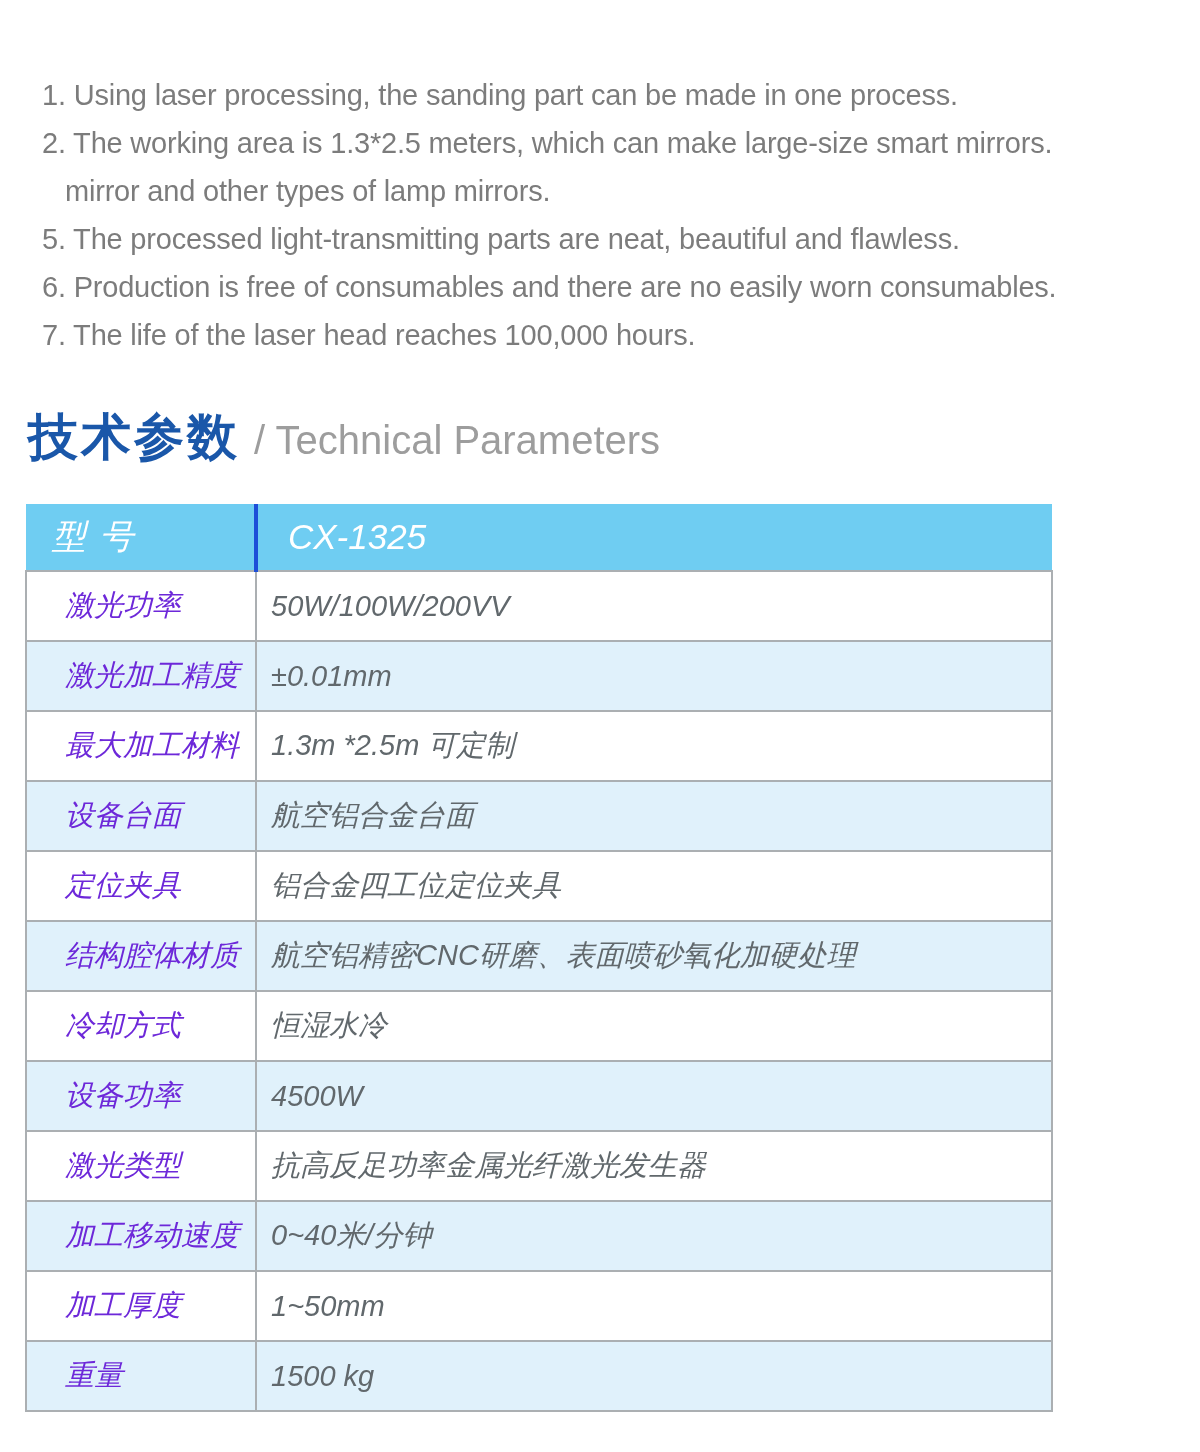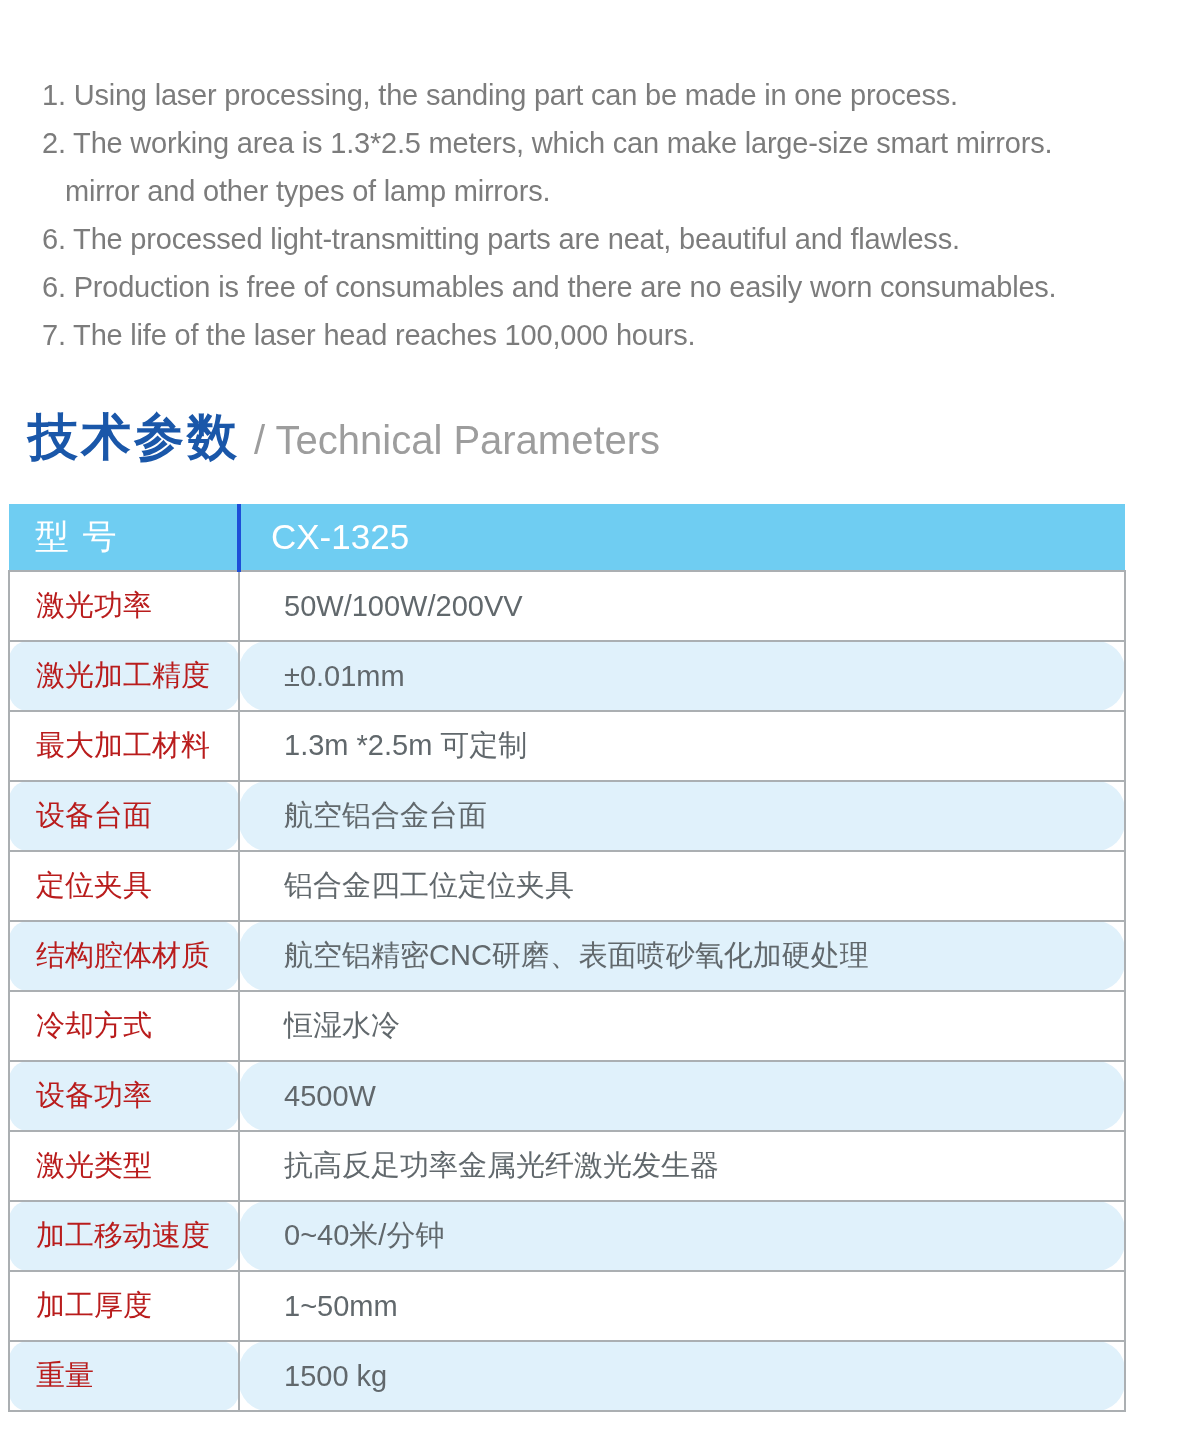--- a/index.html
+++ b/index.html
@@ -44,24 +44,25 @@
     letter-spacing: 3px;
   }
   .heading-en {
     font-size: 40px;
     font-weight: 300;
     color: #9d9d9d;
   }
 
   
   table.spec-table {
-    margin: 34px 0 0 8px;
-    width: 1118px;
+    margin: 34px 0 0 25px;
+    width: 1028px;
     border-collapse: collapse;
     table-layout: fixed;
+    font-style: italic;
   }
   .spec-table col.c-label { width: 230px; }
 
   .spec-table th {
     background: #6fcdf2;
     color: #ffffff;
     height: 64px;
     text-align: left;
     font-weight: 400;
     border: none;
@@ -80,32 +81,32 @@
   .spec-table td {
     height: 66px;
     font-size: 29px;
     font-weight: 300;
     color: #61686c;
     border: 2px solid #abafb2;
     background: #ffffff;
     overflow: hidden;
     white-space: nowrap;
   }
-  .spec-table td.label { padding-left: 26px; color: #b91c1c; border-radius: 19px; }
-  .spec-table td.value { padding-left: 44px; border-radius: 29px; }
+  .spec-table td.label { padding-left: 38px; color: #6d28d9; }
+  .spec-table td.value { padding-left: 14px; }
   .spec-table tr.alt td { background: #e0f1fb; }
 </style>
 </head>
 <body>
 
 <div class="features">
   <div class="feature-line">1. Using laser processing, the sanding part can be made in one process.</div>
   <div class="feature-line">2. The working area is 1.3*2.5 meters, which can make large-size smart mirrors.</div>
   <div class="feature-line wrap">mirror and other types of lamp mirrors.</div>
-  <div class="feature-line">6. The processed light-transmitting parts are neat, beautiful and flawless.</div>
+  <div class="feature-line">5. The processed light-transmitting parts are neat, beautiful and flawless.</div>
   <div class="feature-line">6. Production is free of consumables and there are no easily worn consumables.</div>
   <div class="feature-line">7. The life of the laser head reaches 100,000 hours.</div>
 </div>
 
 <div class="section-heading">
   <span class="heading-zh">技术参数</span>
   <span class="heading-en">/ Technical Parameters</span>
 </div>
 
 <table class="spec-table">

